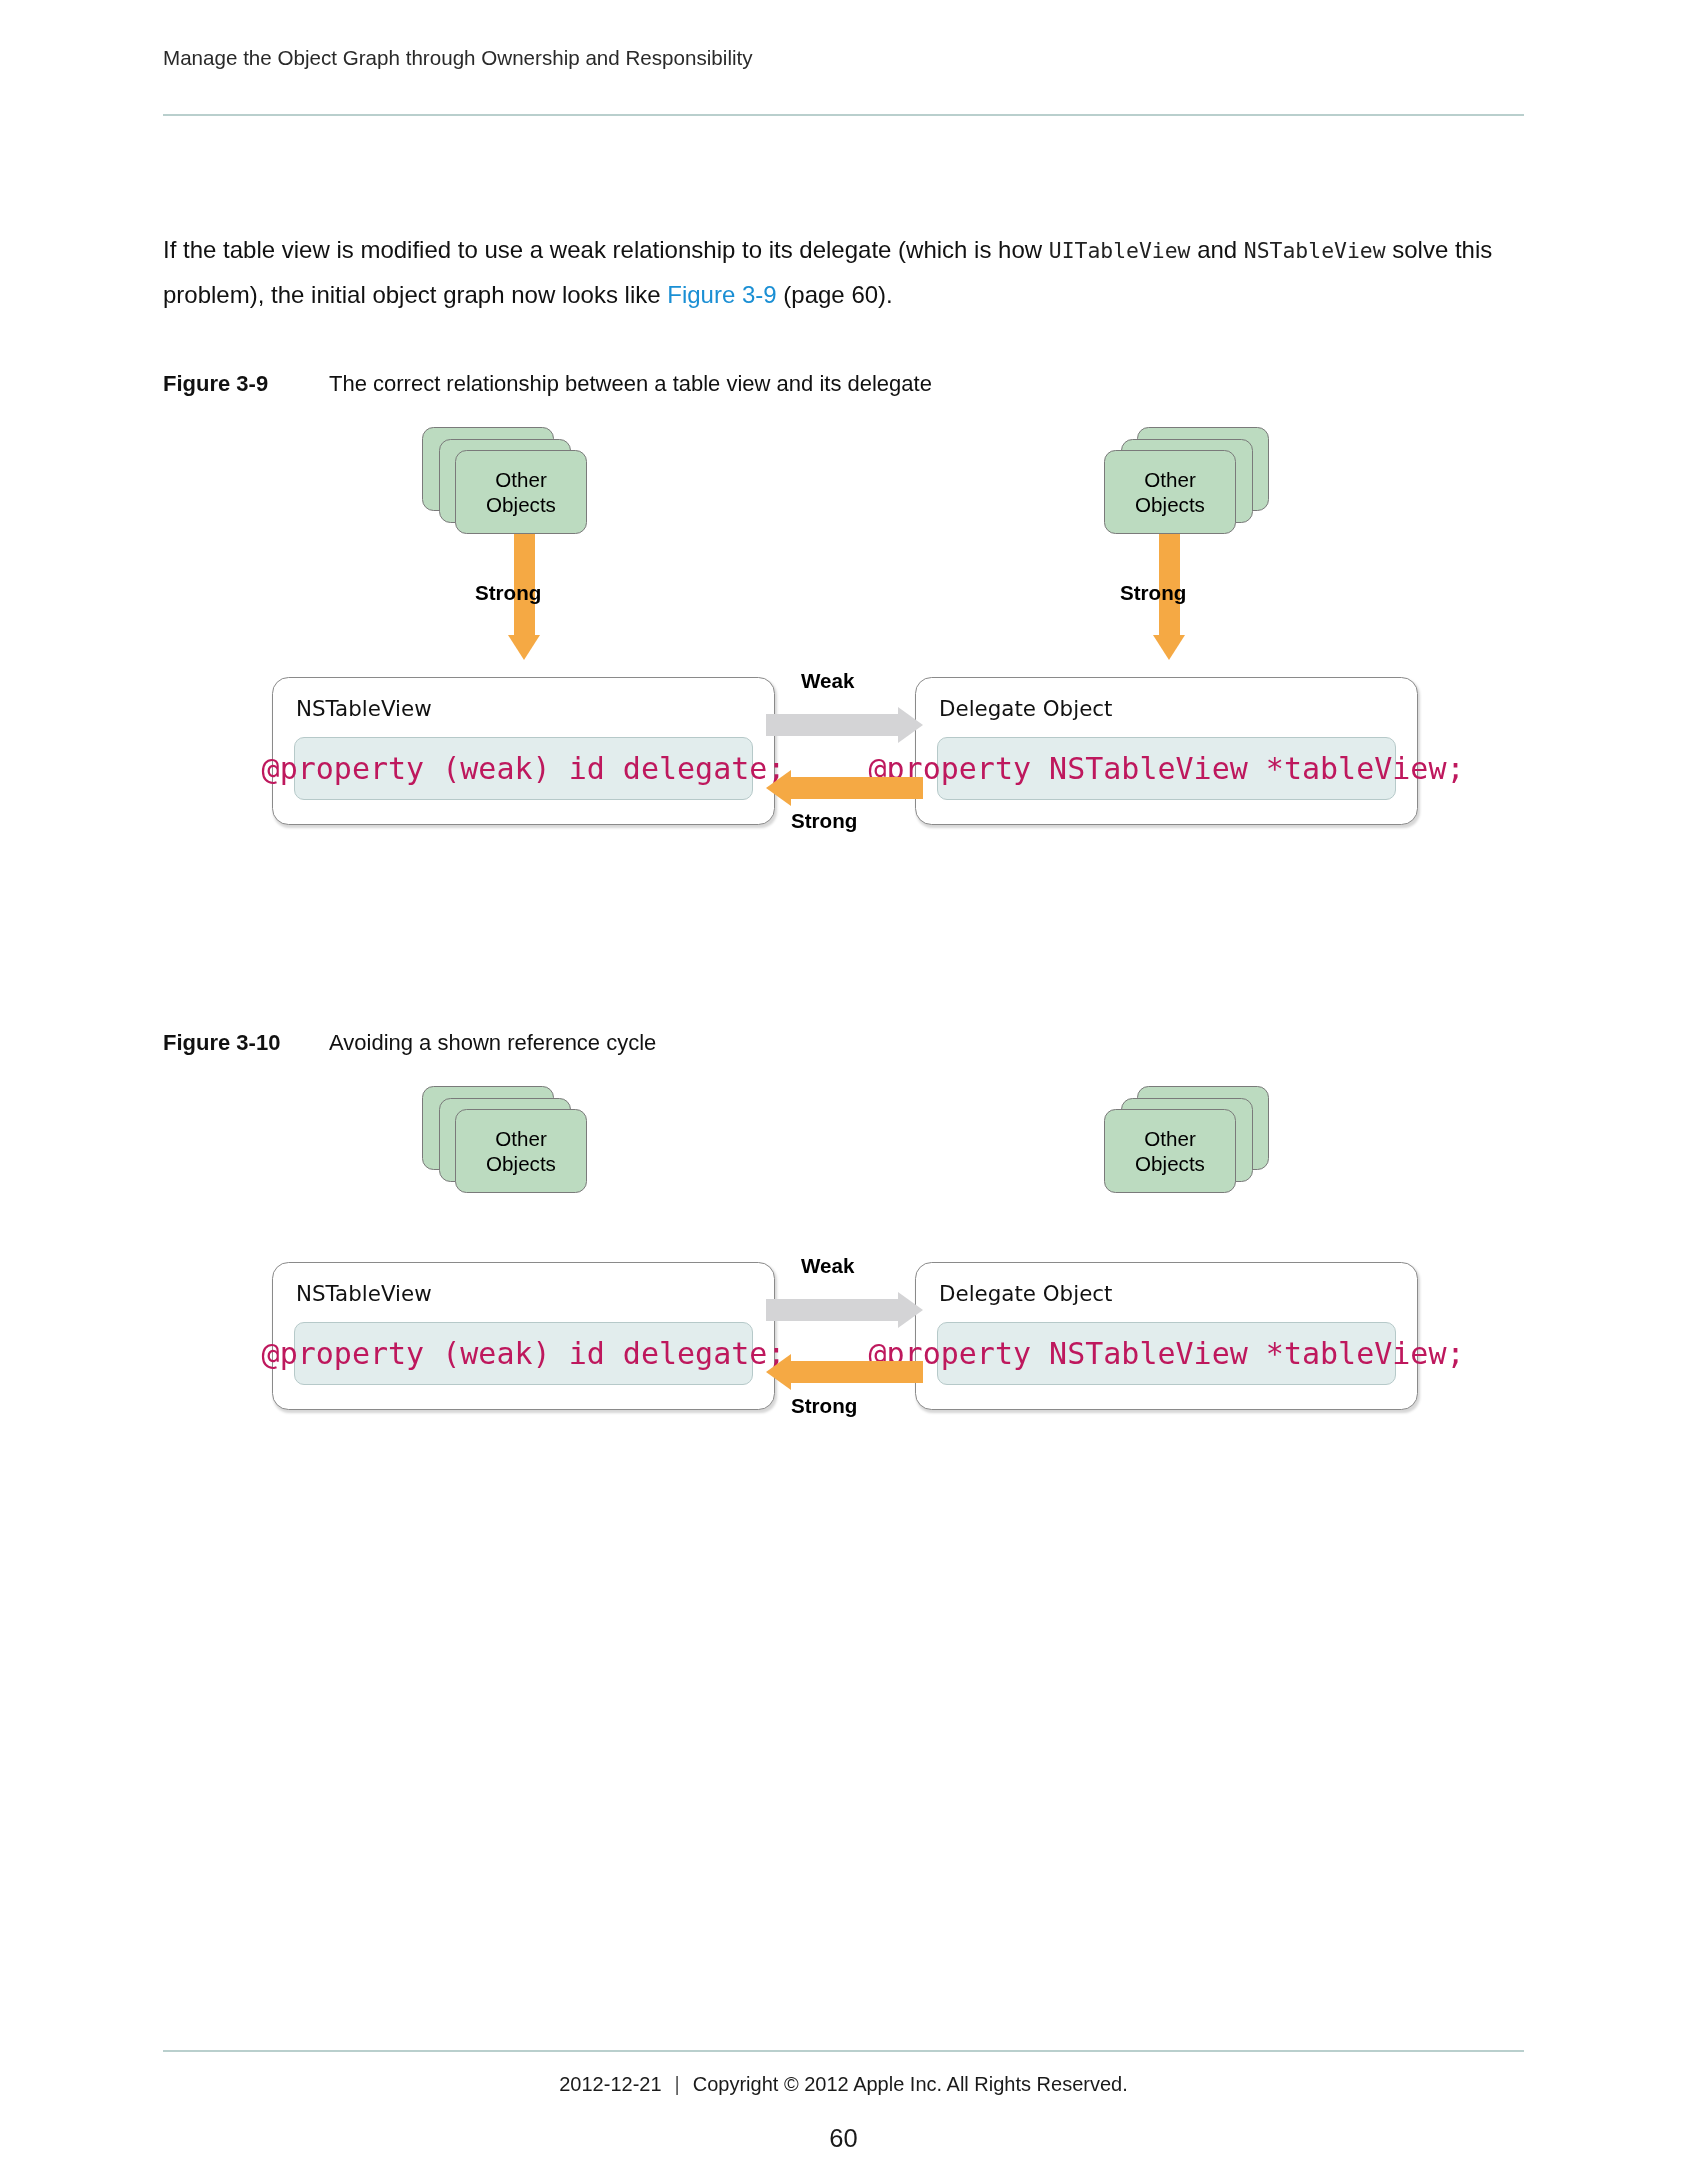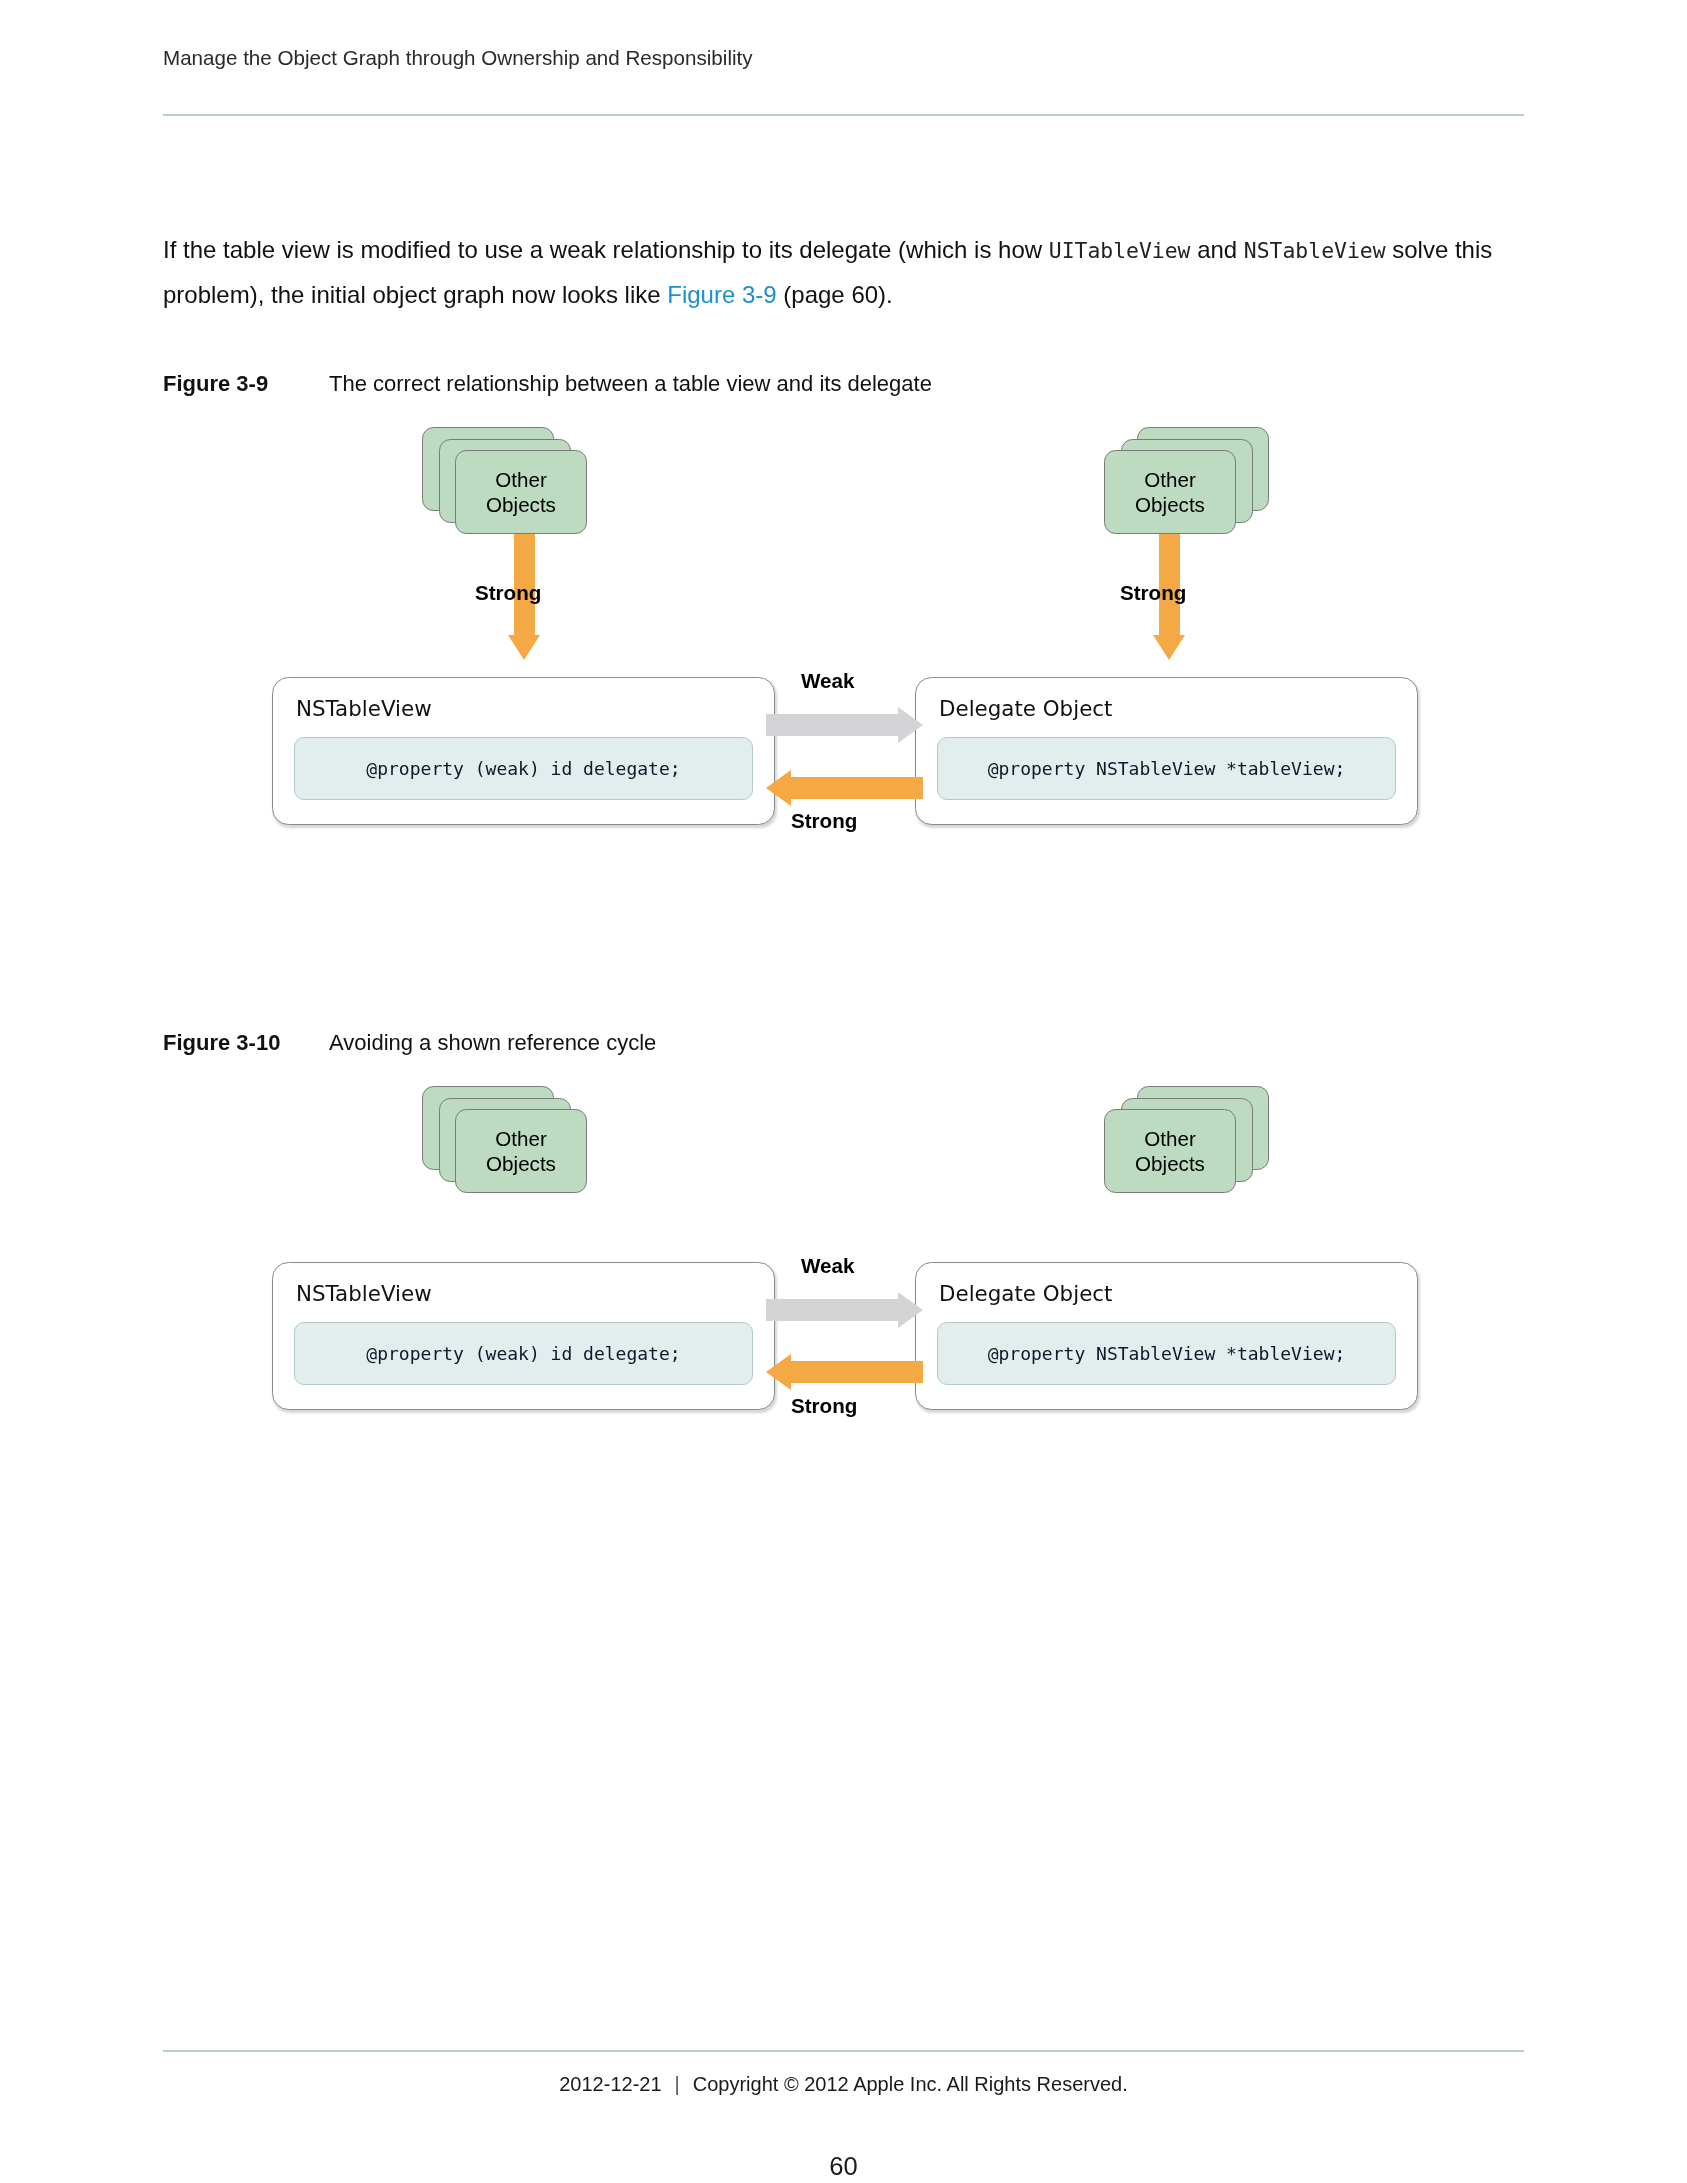--- a/index.html
+++ b/index.html
@@ -200,22 +200,22 @@
     border: 1.6px solid #b6c9c9;
     border-radius: 10px;
     background: #e2eded;
     box-sizing: border-box;
     display: flex;
     align-items: center;
     justify-content: center;
   }
   .obj-box .code-box span {
     font-family: "DejaVu Sans Mono", "Liberation Mono", monospace;
-    font-size: 18px;
-    color: #0f172a;
+    font-size: 30px;
+    color: #be185d;
     white-space: nowrap;
   }
 
   
   .h-arrow {
     position: absolute;
     height: 36px;
   }
   .h-arrow .h-shaft {
     position: absolute;
@@ -283,21 +283,20 @@
     color: #555;
   }
   .page-number {
     position: absolute;
     left: 0;
     top: 2124px;
     width: 1687px;
     text-align: center;
     font-size: 25.5px;
     color: #1a1a1a;
-    margin-top: 28px;
   }
 </style>
 </head>
 <body>
 
 <div class="page">
 
   <div class="running-header">
     <div class="line2">Manage the Object Graph through Ownership and Responsibility</div>
   </div>

